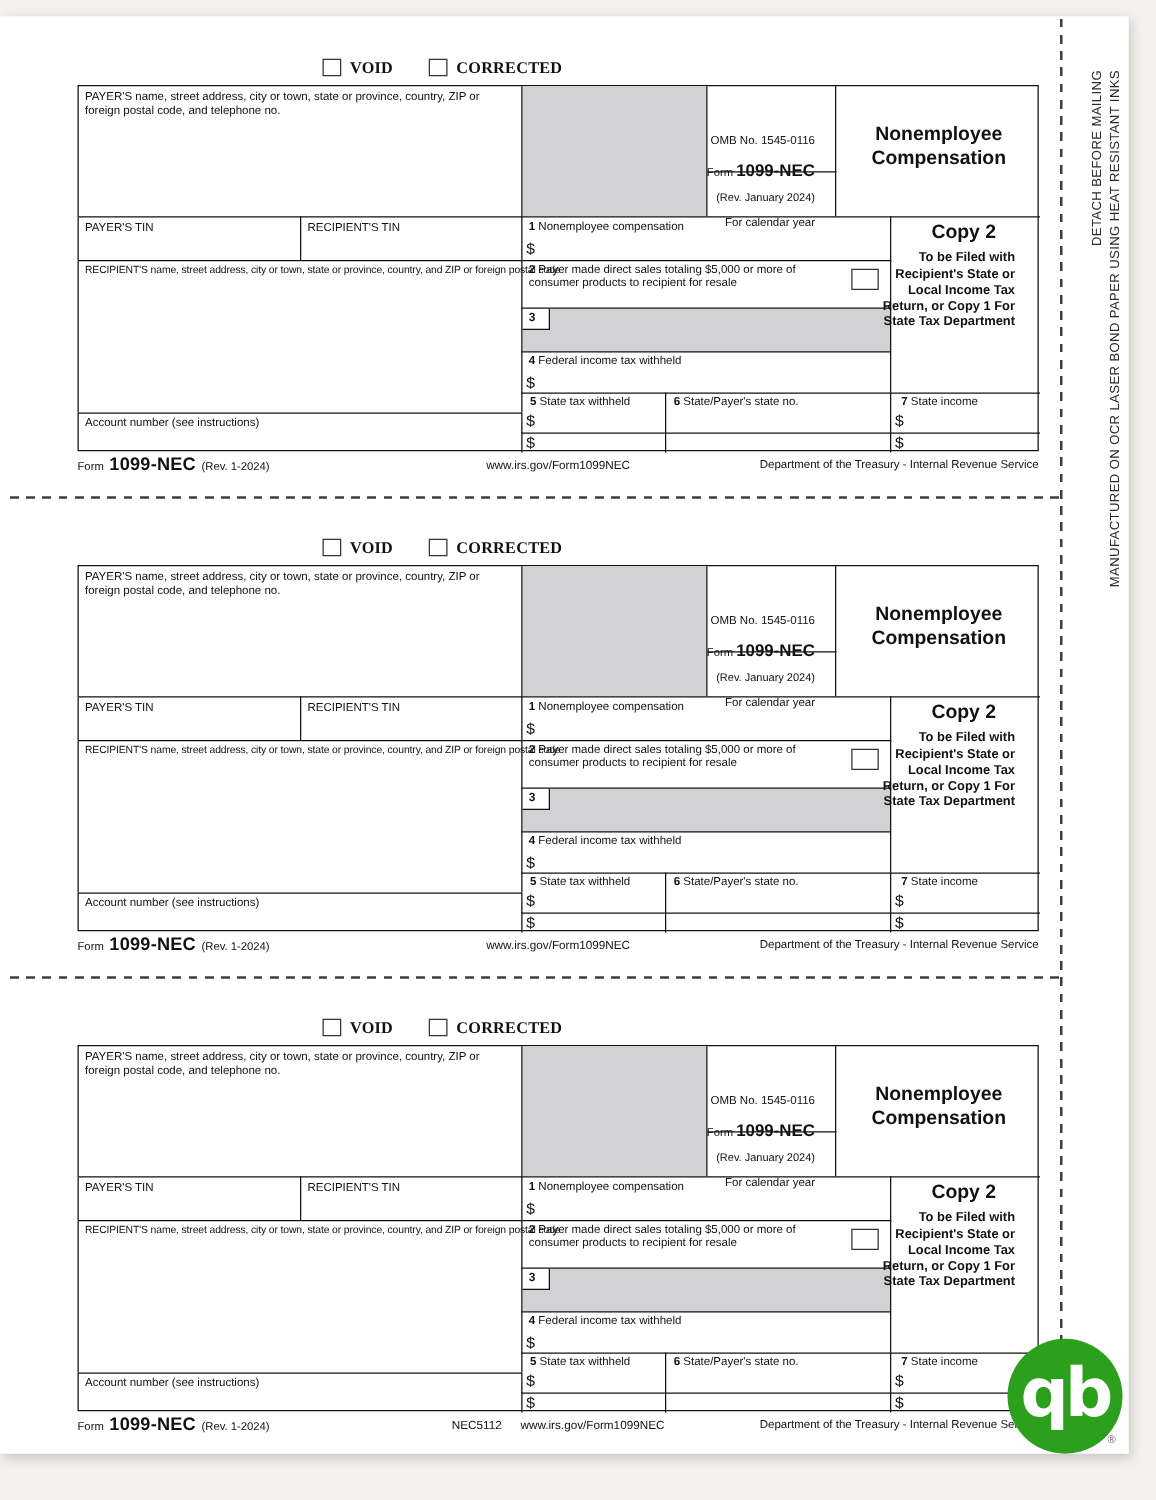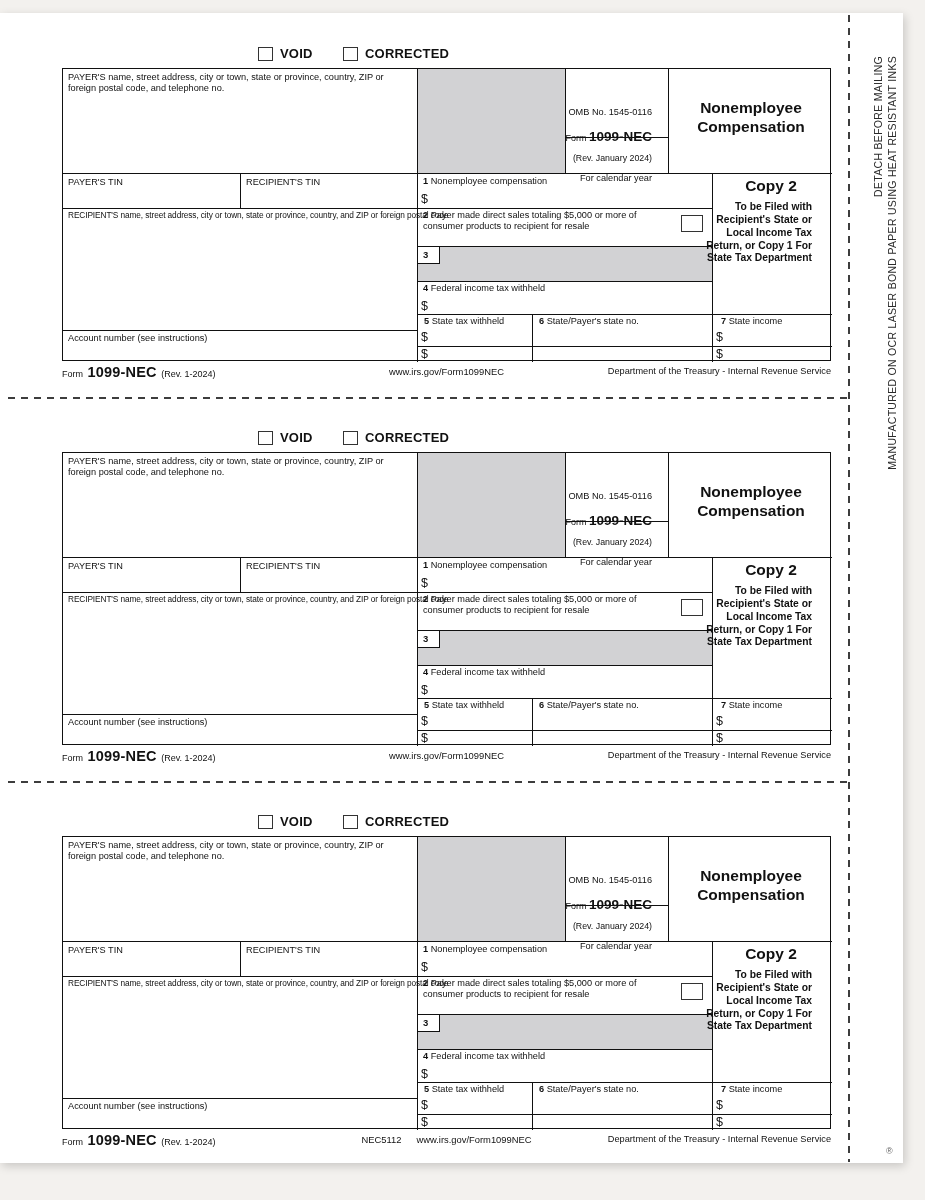--- a/index.html
+++ b/index.html
@@ -30,21 +30,21 @@
   #edge-note {
     position:absolute; left:872px; top:56px;
     display:flex; gap:2px; align-items:flex-start;
   }
   #edge-note .vline {
     writing-mode:vertical-rl; transform:rotate(180deg);
     white-space:nowrap; font-size:10.5px; letter-spacing:0.3px; color:#2a2a2a;
   }
   
   .form-wrapper { position:absolute; left:0; width:925px; height:384px; top:0; }
-  .chkrow-label { position:absolute; font-size:13px; font-weight:600; letter-spacing:0.2px; }
+  .chkrow-label { position:absolute; font-size:13px; font-weight:600; letter-spacing:0.2px;font-family:Liberation Serif, serif; }
   .checkbox {
     position:absolute; width:15px; height:14px;
     border:1.4px solid #333; background:#fff;
   }
   .formbox {
     position:absolute; left:62px; top:68px; width:769px; height:293px;
     border:1.6px solid #111;
   }
   .ln { position:absolute; background:#111; }
   .grey { position:absolute; background:#d2d2d4; }
@@ -442,14 +442,17 @@
       </div>
       <div class="f-center">
         <span class="hide-if-empty">NEC5112</span>
         <span>www.irs.gov/Form1099NEC</span>
       </div>
       <div class="f-right">Department of the Treasury - Internal Revenue Service</div>
     </div>
   </div>
 </div>
 
+  <div id="qb-logo">
+    <span class="qb-text">qb</span>
+  </div>
   <div id="qb-reg">®</div>
 </div>
 
 </body></html>

